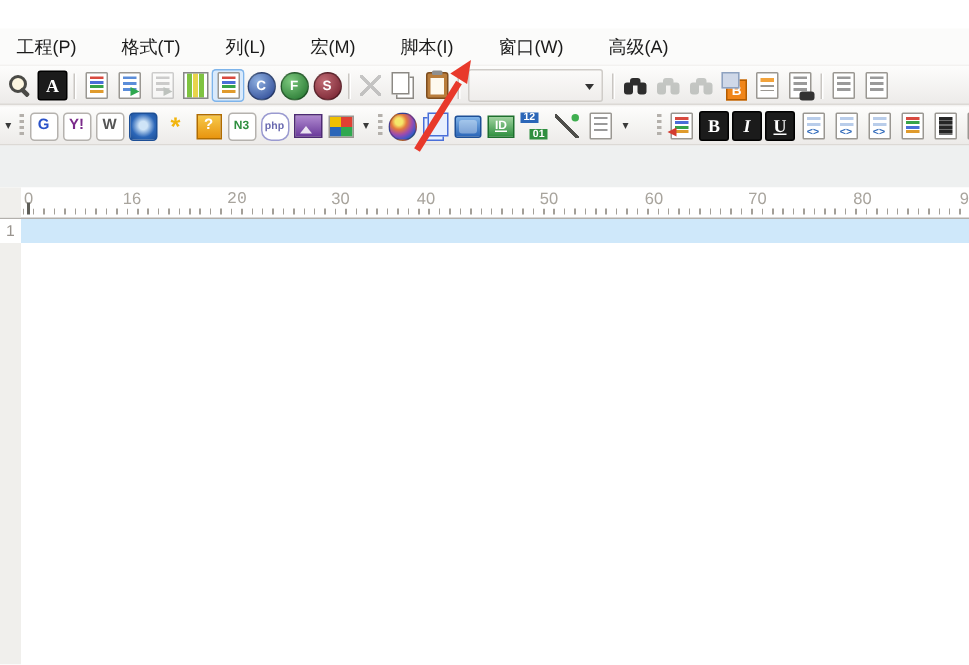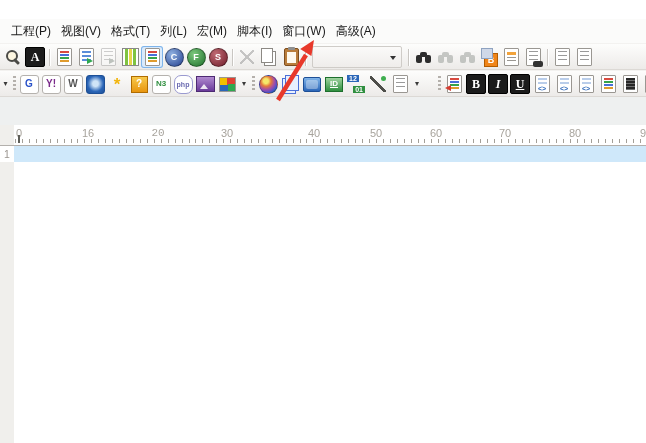--- a/index.html
+++ b/index.html
@@ -1,20 +1,20 @@
 <!DOCTYPE html>
 <html style="--toolbar-top: #fdfdfc; --toolbar-bottom: #eceae8; --tabbar-bg: #eef0f0; --tab-border: #8fa8bf; --border-dark: #b3b0ac; --gutter-bg: #f0efec; --ruler-num: #a8a49d; --active-line: #cfe8fa; --sel-border: #7eb4ea; --sel-fill: #d9eafc; --arrow-red: #e8392b;"><head>
 <meta charset="utf-8">
 <style>
   html,body{margin:0;padding:0;background:#fff;font-family:"Liberation Sans","DejaVu Sans",sans-serif;}
   .app{position:relative;width:646px;height:443px;overflow:hidden;background:#fff;}
 
   
   .topstrip{height:19px;background:#fff;}
-  .menubar{height:24px;display:flex;align-items:center;padding-left:6px;background:#fbfbfa;font-size:12px;color:#1a1a1a;}
+  .menubar{height:24px;display:flex;align-items:center;padding-left:6px;background:#fbfbfa;font-size:12px;color:#1a1a1a;gap:20px;}
   .menu-item{padding:3px 5px;white-space:nowrap;cursor:default;}
 
   
   .tb{height:26px;display:flex;align-items:center;background:linear-gradient(180deg,var(--toolbar-top),var(--toolbar-bottom));border-top:1px solid #f3f2f0;box-shadow:inset 0 -1px 0 #dcd9d5;}
   .tb1{padding-left:2px;}
   .band{display:flex;align-items:center;flex:0 0 auto;}
   .b1{width:250px;}
   .b2{width:186px;}
   .b3{flex:1;}
 
@@ -111,22 +111,22 @@
   
   .ruler{height:20px;background:#fff;position:relative;border-bottom:1px solid var(--border-dark);}
   .ruler-gutter{position:absolute;left:0;top:0;bottom:0;width:14px;background:var(--gutter-bg);}
   .ruler-ticks{position:absolute;left:15px;right:0;bottom:2px;height:4px;background:repeating-linear-gradient(90deg,#a39f98 0 1px,transparent 1px 6.94px);}
   .ruler-nums{position:absolute;inset:0;}
   .ruler-num{position:absolute;top:2px;transform:translateX(-50%);font-size:11px;color:var(--ruler-num);background:#fff;padding:0 2px;z-index:2;}
   .ruler-nums > .ruler-num:nth-child(1){left:19px;}
   .ruler-nums > .ruler-num:nth-child(2){left:88px;}
   .ruler-nums > .ruler-num:nth-child(3){left:158px;font-family:Liberation Mono, monospace;}
   .ruler-nums > .ruler-num:nth-child(4){left:227px;}
-  .ruler-nums > .ruler-num:nth-child(5){left:314px;}
-  .ruler-nums > .ruler-num:nth-child(6){left:376px;}
+  .ruler-nums > .ruler-num:nth-child(5){left:284px;}
+  .ruler-nums > .ruler-num:nth-child(6){left:366px;}
   .ruler-nums > .ruler-num:nth-child(7){left:436px;}
   .ruler-nums > .ruler-num:nth-child(8){left:505px;}
   .ruler-nums > .ruler-num:nth-child(9){left:575px;}
   .ruler-nums > .ruler-num:nth-child(10){left:646px;}
   .ruler-caret{position:absolute;left:18px;bottom:2px;width:2px;height:8px;background:#5e5e58;z-index:3;}
 
   
   .editor{position:relative;height:298px;background:#fff;}
   .gutter{position:absolute;left:0;top:0;bottom:0;width:14px;background:var(--gutter-bg);}
   .ln{height:16px;background:#fff;color:#9a958f;font-size:10.5px;text-align:center;line-height:16px;}
@@ -138,21 +138,20 @@
 </head>
 <body>
 
 <div class="app">
 
   <div class="topstrip"></div>
 
   <div class="menubar">
 
   <div class="menu-item"><span>工程(P)</span></div>
-      <div class="menu-item"><span>视图(V)</span></div>
       <div class="menu-item"><span>格式(T)</span></div>
       <div class="menu-item"><span>列(L)</span></div>
       <div class="menu-item"><span>宏(M)</span></div>
       <div class="menu-item"><span>脚本(I)</span></div>
       <div class="menu-item"><span>窗口(W)</span></div>
       <div class="menu-item"><span>高级(A)</span></div>
     </div>
 
   <div class="tb tb1">
 

